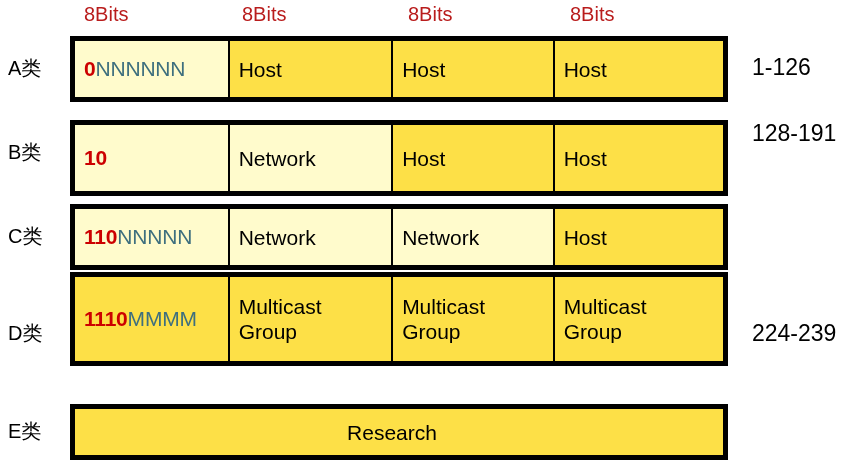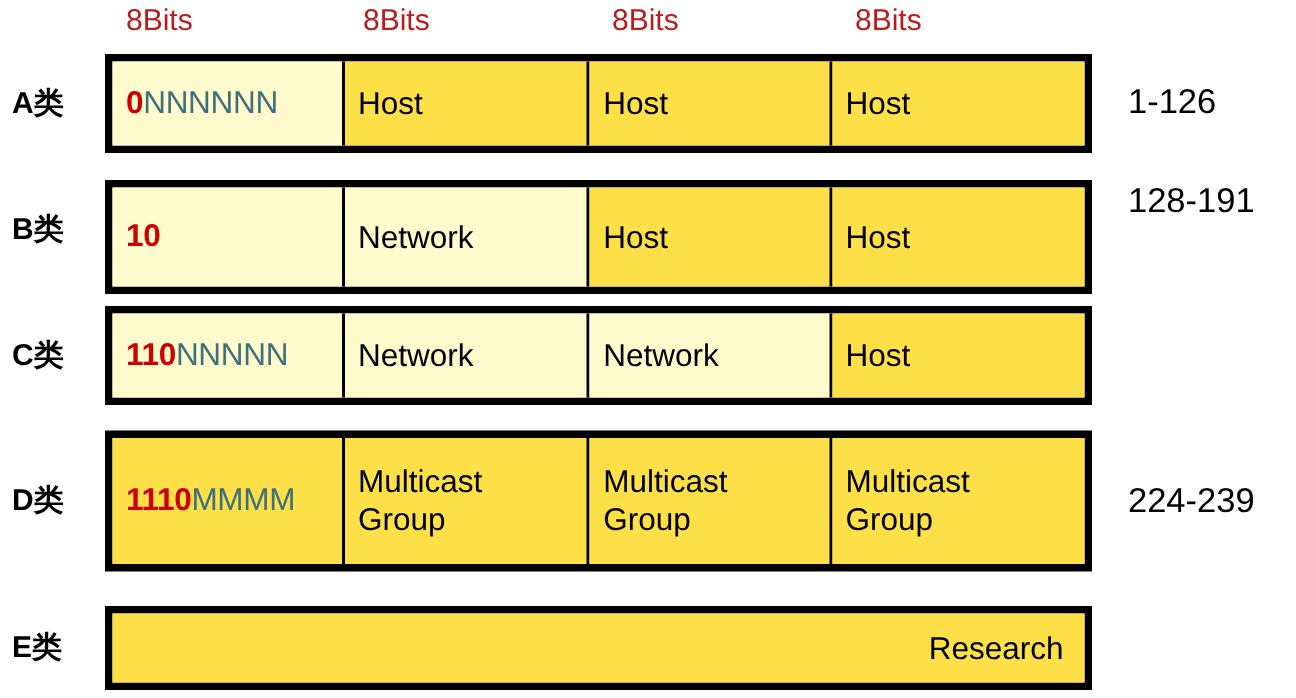--- a/index.html
+++ b/index.html
@@ -31,21 +31,21 @@
     white-space: nowrap;
   }
 
   
   .class-label {
     position: absolute;
     left: 8px;
     width: 58px;
     text-align: left;
     font-size: 20px;
-    font-weight: bold;
+    font-weight: normal;
     color: #000000;
     white-space: nowrap;
   }
 
   
   .row-bar {
     position: absolute;
     left: 70px;
     width: 658px;
     box-sizing: border-box;
@@ -62,21 +62,21 @@
     padding-left: 9px;
     padding-right: 4px;
     font-size: 21px;
     color: #000000;
     overflow: hidden;
     border-right: 2px solid #000000;
   }
   .cell:last-child { border-right: none; }
 
   .cell.center {
-    justify-content: flex-end;
+    justify-content: center;
     padding-left: 0;
     padding-right: 14px;
   }
 
   .cell-text {
     line-height: 25px;
     white-space: pre-line;
   }
 
   
@@ -163,21 +163,21 @@
         <span class="cell-text">Network</span>
       </div>
       <div class="cell w3 fill-yellow">
         <span class="cell-text">Network</span>
       </div>
       <div class="cell w4 fill-blue">
         <span class="cell-text">Host</span>
       </div>
     </div>
     <div class="class-label" style="top: 320px;">D类</div>
-    <div class="row-bar" style="top: 287px; height: 94px;">
+    <div class="row-bar" style="top: 272px; height: 94px;">
       <div class="cell w1 fill-blue bits-cell">
         <span class="prefix">1110</span>
         <span class="suffix">MMMM</span>
       </div>
       <div class="cell w2 fill-blue">
         <span class="cell-text">Multicast
 Group</span>
       </div>
       <div class="cell w3 fill-blue">
         <span class="cell-text">Multicast

